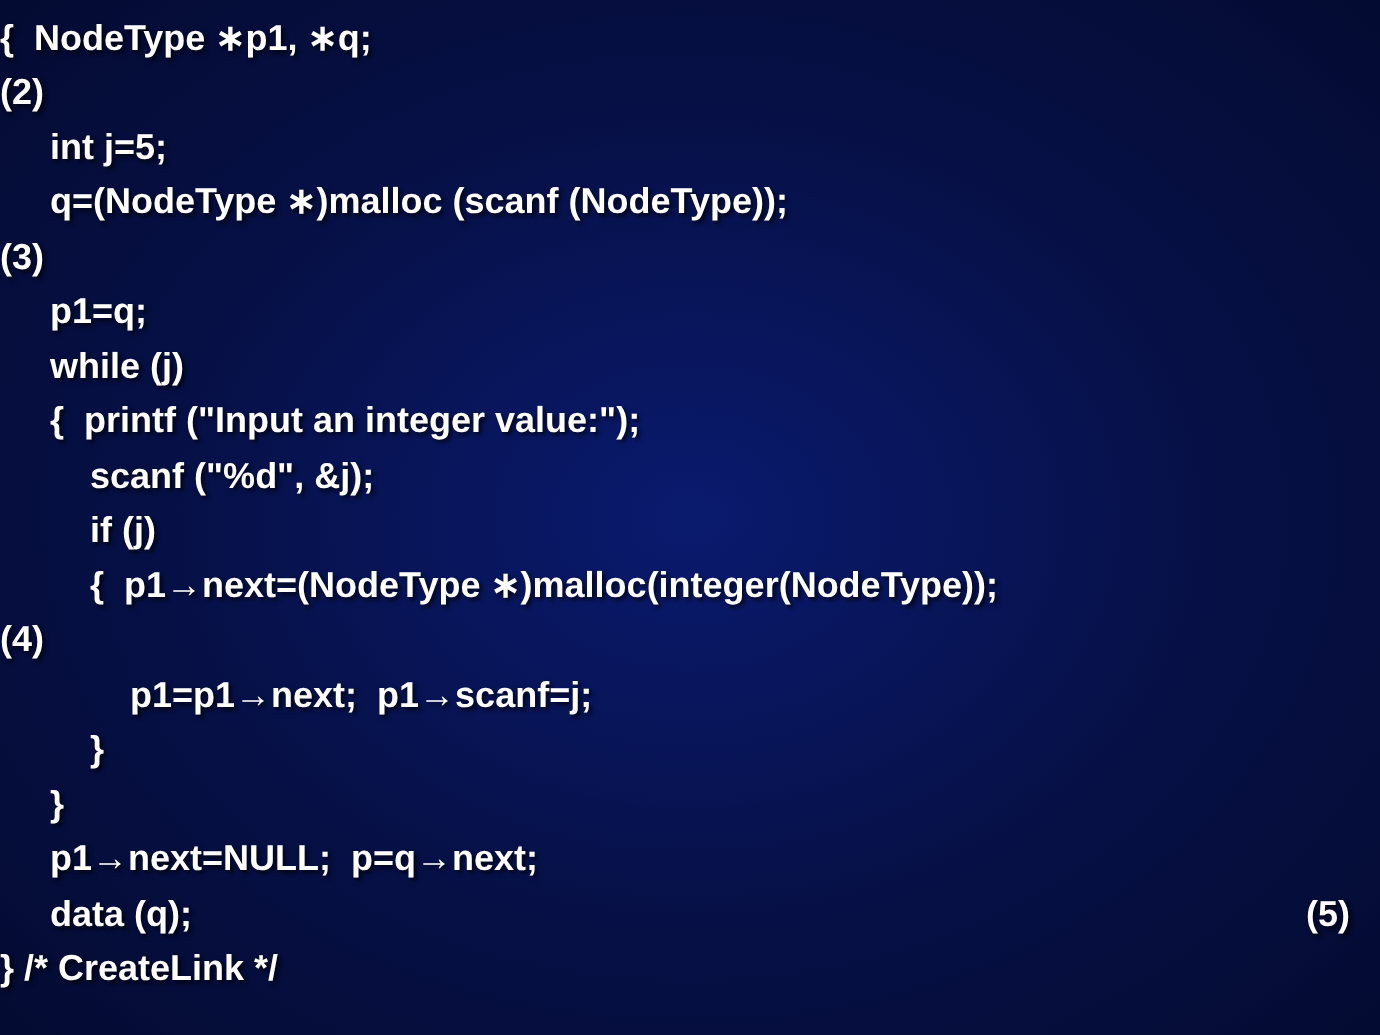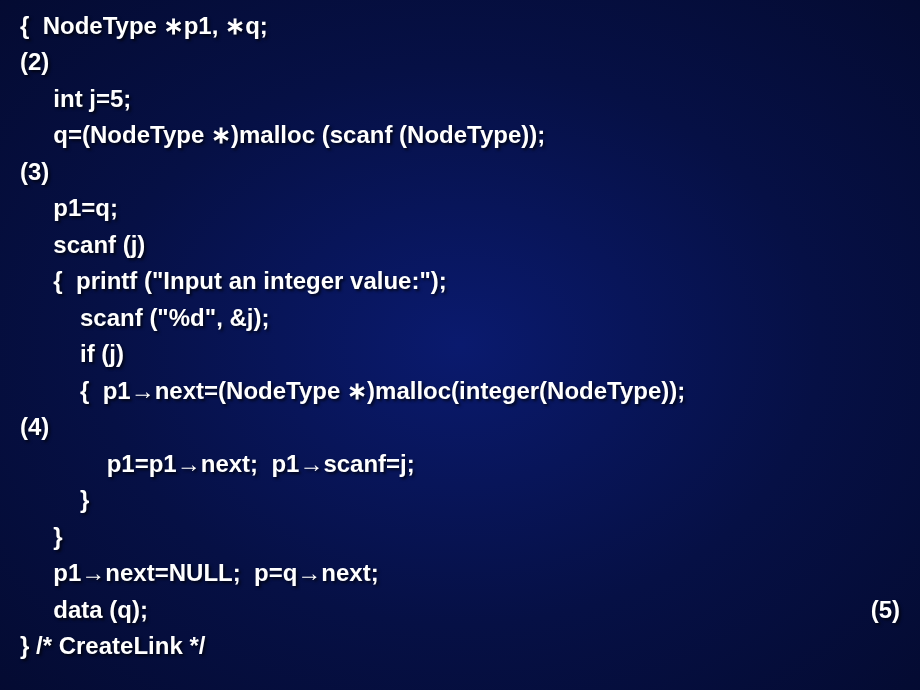--- a/index.html
+++ b/index.html
@@ -7,37 +7,37 @@
   body {
     background: radial-gradient(ellipse 900px 700px at 460px 345px, #0a1a6e 0%, #061045 40%, #020620 100%);
     font-family: Arial, "Helvetica Neue", Helvetica, sans-serif;
     font-weight: bold;
     font-size: 24px;
     color: #ffffff;
     padding: 8px 0 0 0;
     line-height: 1.52;
     position: relative;
   }
-  .code-line { white-space: pre; text-shadow: 2px 2px 3px rgba(0,0,0,0.7); padding-left: 20px; }
+  .code-line { white-space: pre; text-shadow: 2px 2px 3px rgba(0,0,0,0.7); }
   .right-num {
     position: absolute;
     right: 20px;
     text-shadow: 2px 2px 3px rgba(0,0,0,0.7);
   }
 </style>
 </head>
 <body>
 
 <div class="code-line">{  NodeType ∗p1, ∗q;</div>
 <div class="code-line">(2)</div>
 <div class="code-line">     int j=5;</div>
 <div class="code-line">     q=(NodeType ∗)malloc (scanf (NodeType));</div>
 <div class="code-line">(3)</div>
 <div class="code-line">     p1=q;</div>
-<div class="code-line">     scanf (j)</div>
+<div class="code-line">     while (j)</div>
 <div class="code-line">     {  printf ("Input an integer value:");</div>
 <div class="code-line">         scanf ("%d", &amp;j);</div>
 <div class="code-line">         if (j)</div>
 <div class="code-line">         {  p1→next=(NodeType ∗)malloc(integer(NodeType));</div>
 <div class="code-line">(4)</div>
 <div class="code-line">             p1=p1→next;  p1→scanf=j;</div>
 <div class="code-line">         }</div>
 <div class="code-line">     }</div>
 <div class="code-line">     p1→next=NULL;  p=q→next;</div>
 <div style="position:relative;">

